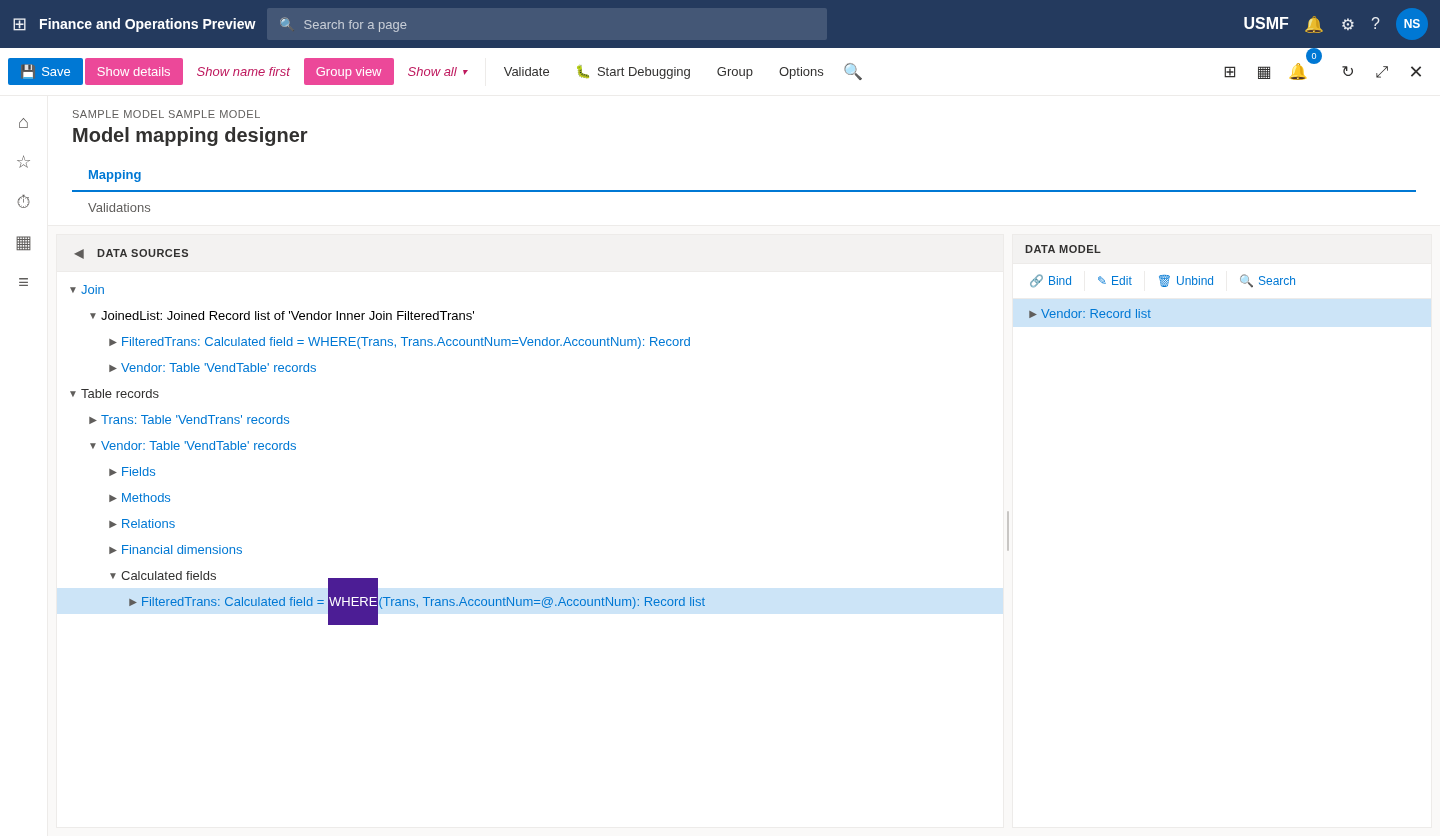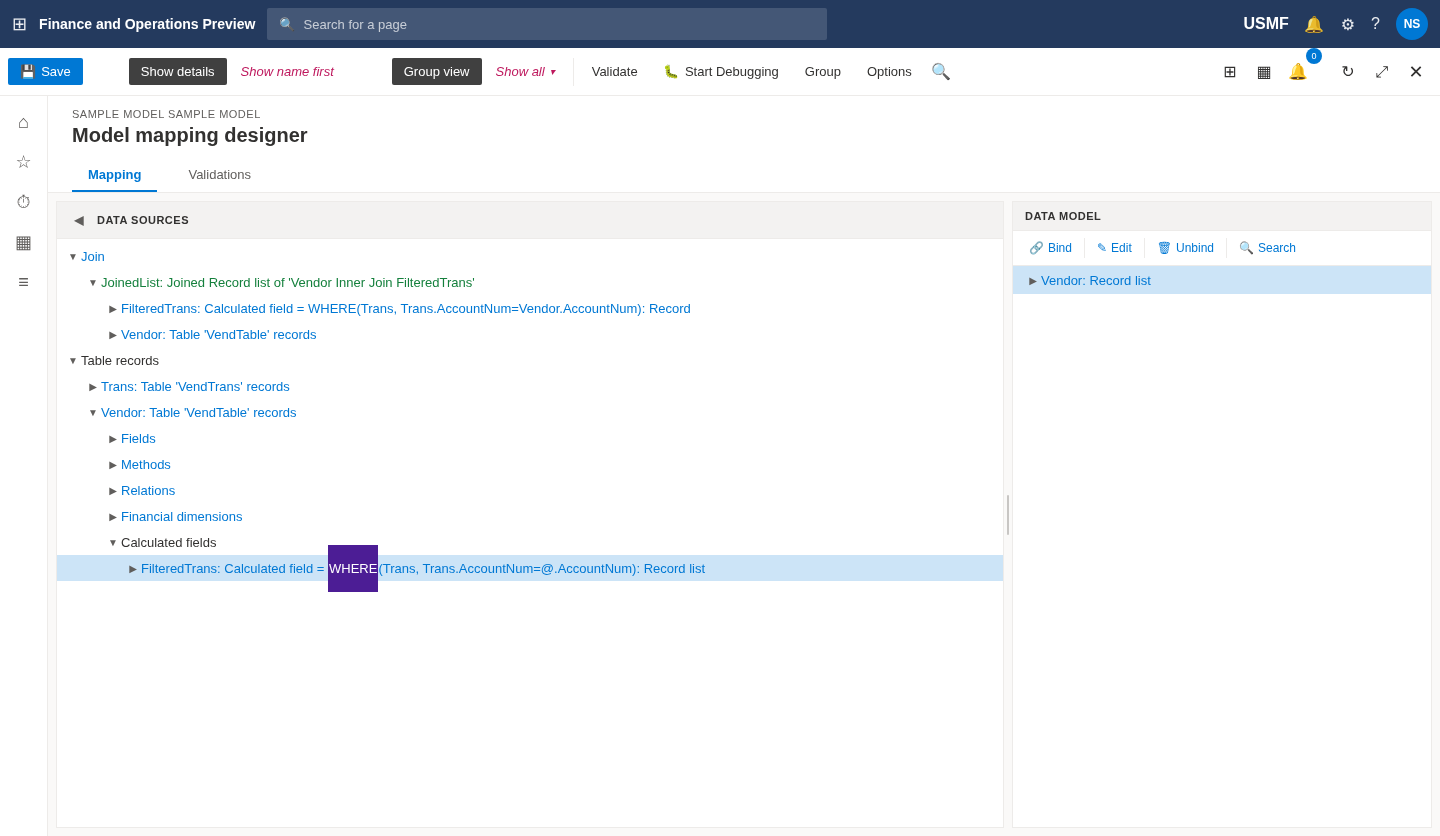--- a/index.html
+++ b/index.html
@@ -73,23 +73,22 @@
       cursor: pointer;
       font-size: 13px;
       border-radius: 2px;
       white-space: nowrap;
     }
     .toolbar-btn.primary {
       background: #0078d4;
       color: white;
     }
     .toolbar-btn.active {
-      background: #404040;
+      background: #ec4899;
       color: white;
-      margin-left: 44px;
     }
     .toolbar-btn.outline {
       background: transparent;
       color: #be185d;
       border: none;
       font-style: italic;
     }
     .toolbar-btn.text-btn {
       background: transparent;
       color: #323130;
@@ -148,21 +147,22 @@
       margin-bottom: 4px;
     }
     .page-title {
       font-size: 20px;
       font-weight: 600;
       color: #323130;
       margin-bottom: 12px;
     }
     .page-tabs {
       display: flex;
-      gap: 15px;
+      gap: 0;
+      flex-direction: column;
     }
     .page-tab {
       padding: 8px 16px;
       cursor: pointer;
       font-size: 13px;
       color: #605e5c;
       border-bottom: 2px solid transparent;
       white-space: nowrap;
     }
     .page-tab.active {
@@ -426,21 +426,21 @@
           <span class="collapse-btn">◀</span>
           <span>DATA SOURCES</span>
         </div>
         <div class="tree-area" id="ds-tree">
             <div class="tree-item" style="padding-left: 8px;">
               <span class="tree-toggle">▼</span>
               <span style="color: rgb(0, 120, 212);">Join</span>
             </div>
             <div class="tree-item" style="padding-left: 28px;">
               <span class="tree-toggle">▼</span>
-              <span style="color: #15803d;">JoinedList: Joined Record list of 'Vendor Inner Join FilteredTrans'</span>
+              <span style="color: #000000;">JoinedList: Joined Record list of 'Vendor Inner Join FilteredTrans'</span>
             </div>
             <div class="tree-item" style="padding-left: 48px;">
               <span class="tree-toggle">▶</span>
               <span style="color: rgb(0, 120, 212);">FilteredTrans: Calculated field = WHERE(Trans, Trans.AccountNum=Vendor.AccountNum): Record</span>
             </div>
             <div class="tree-item" style="padding-left: 48px;">
               <span class="tree-toggle">▶</span>
               <span style="color: rgb(0, 120, 212);">Vendor: Table 'VendTable' records</span>
             </div>
             <div class="tree-item" style="padding-left: 8px;">

